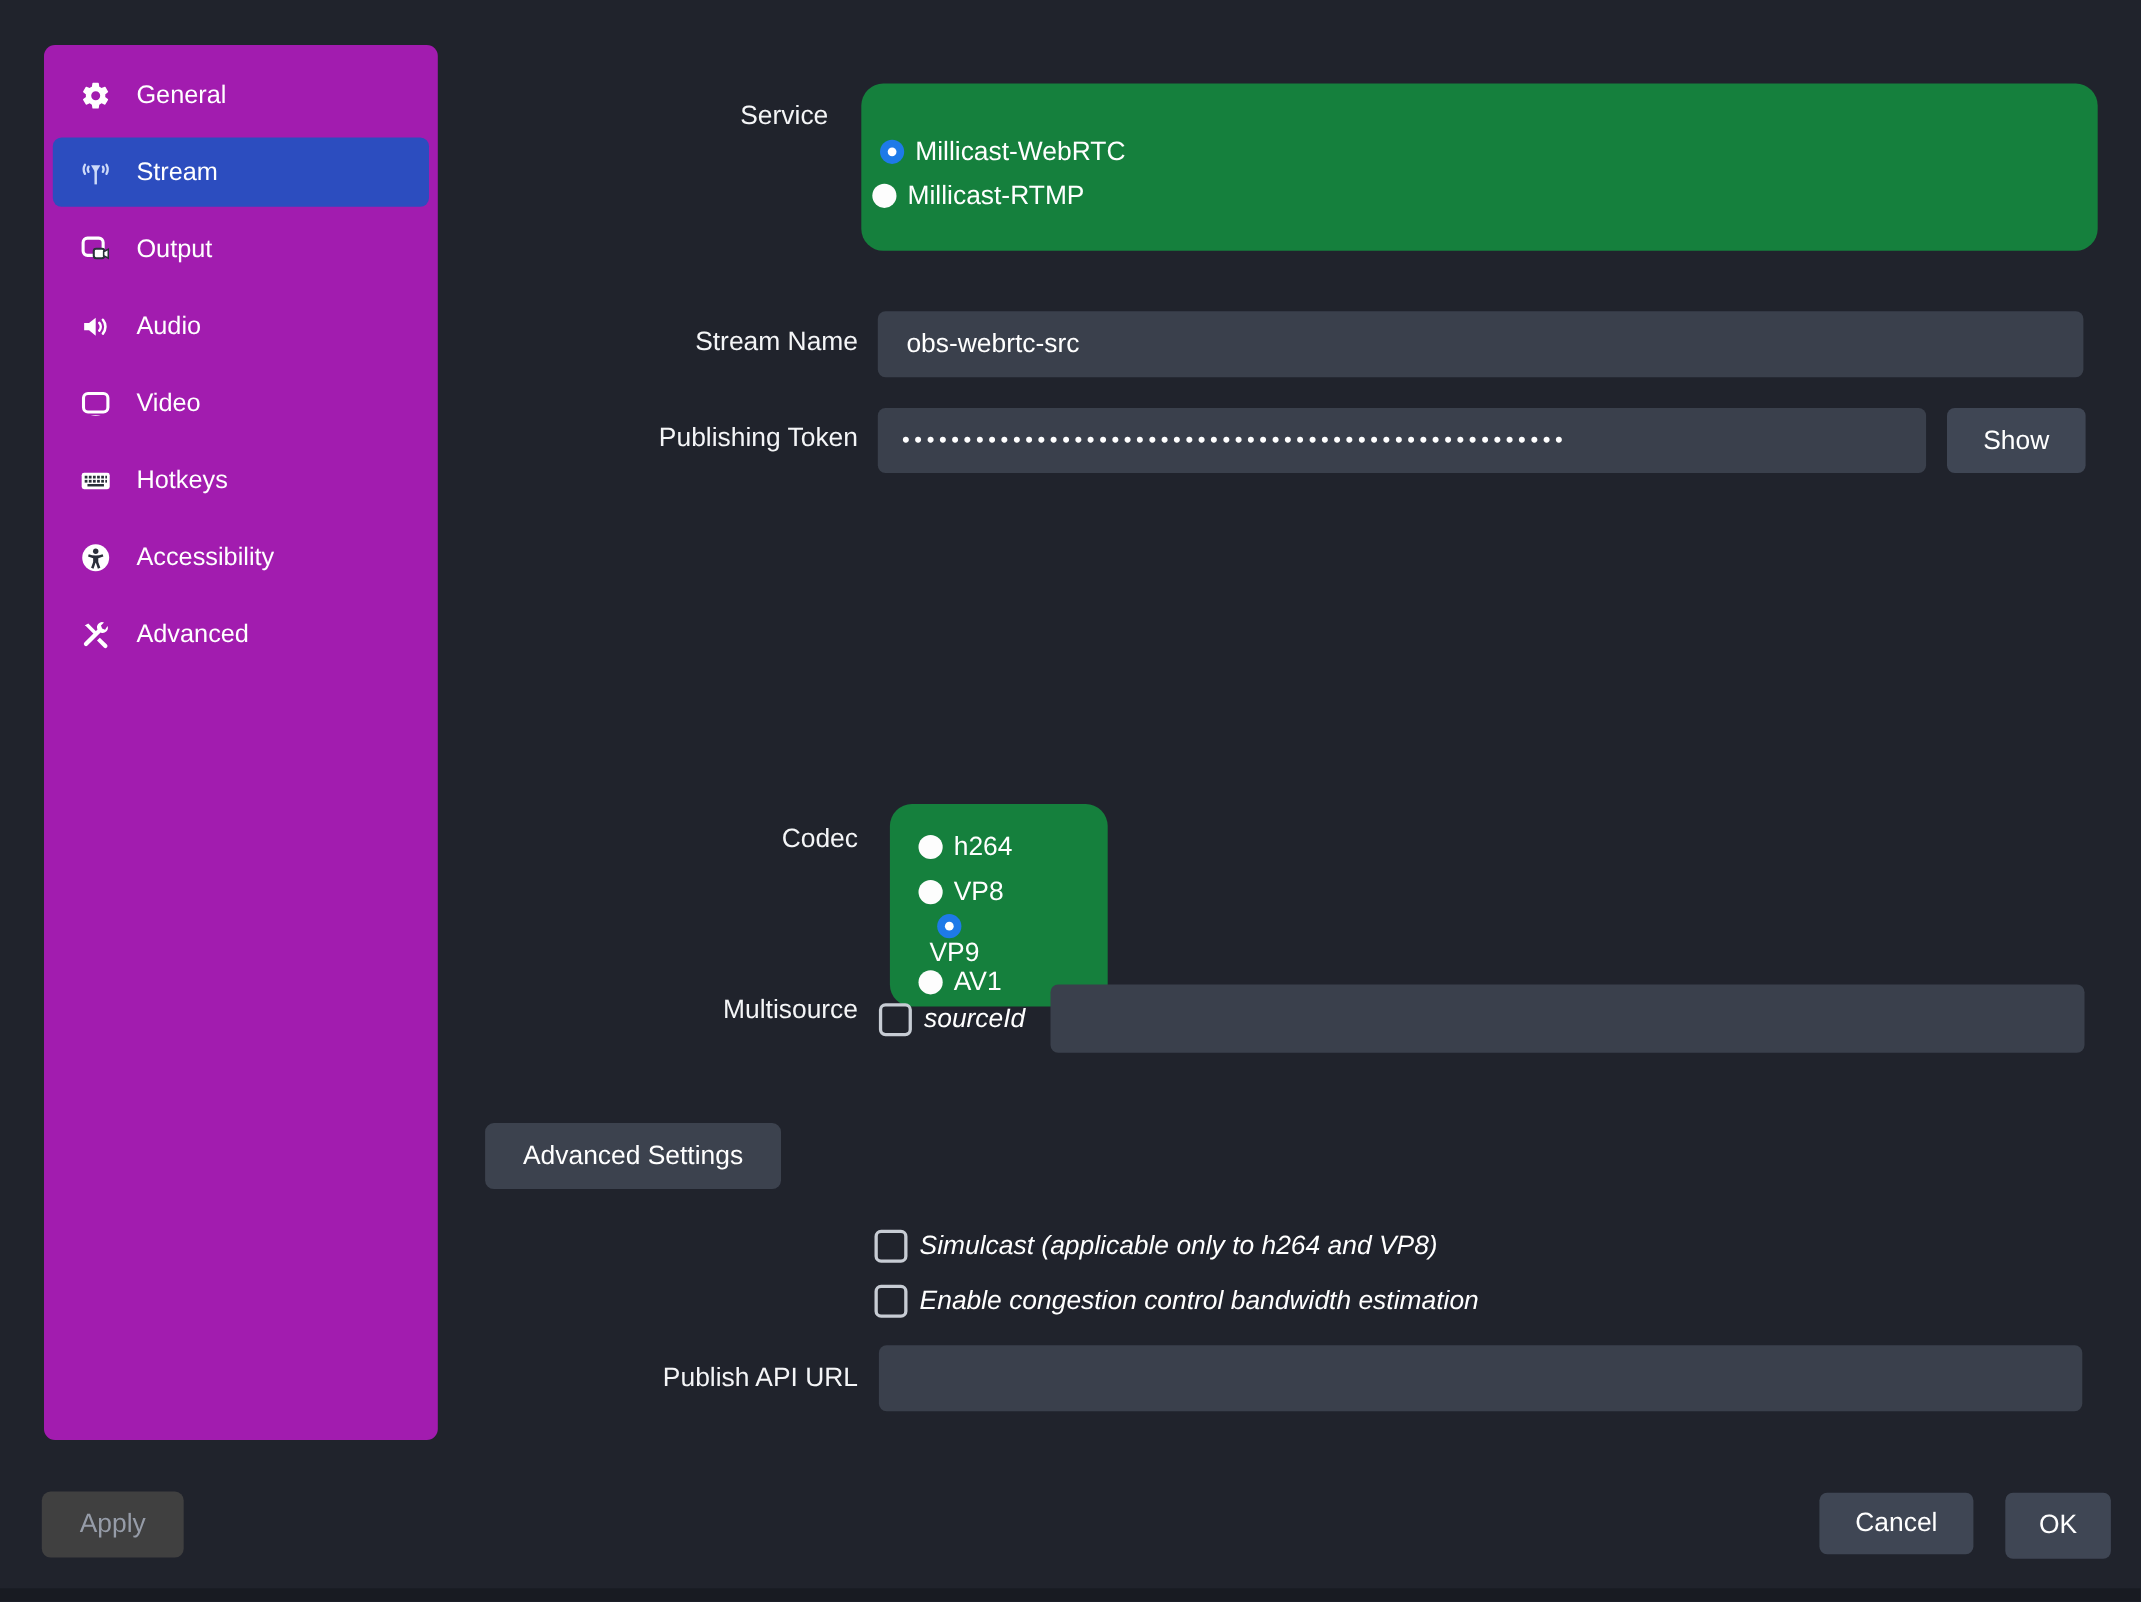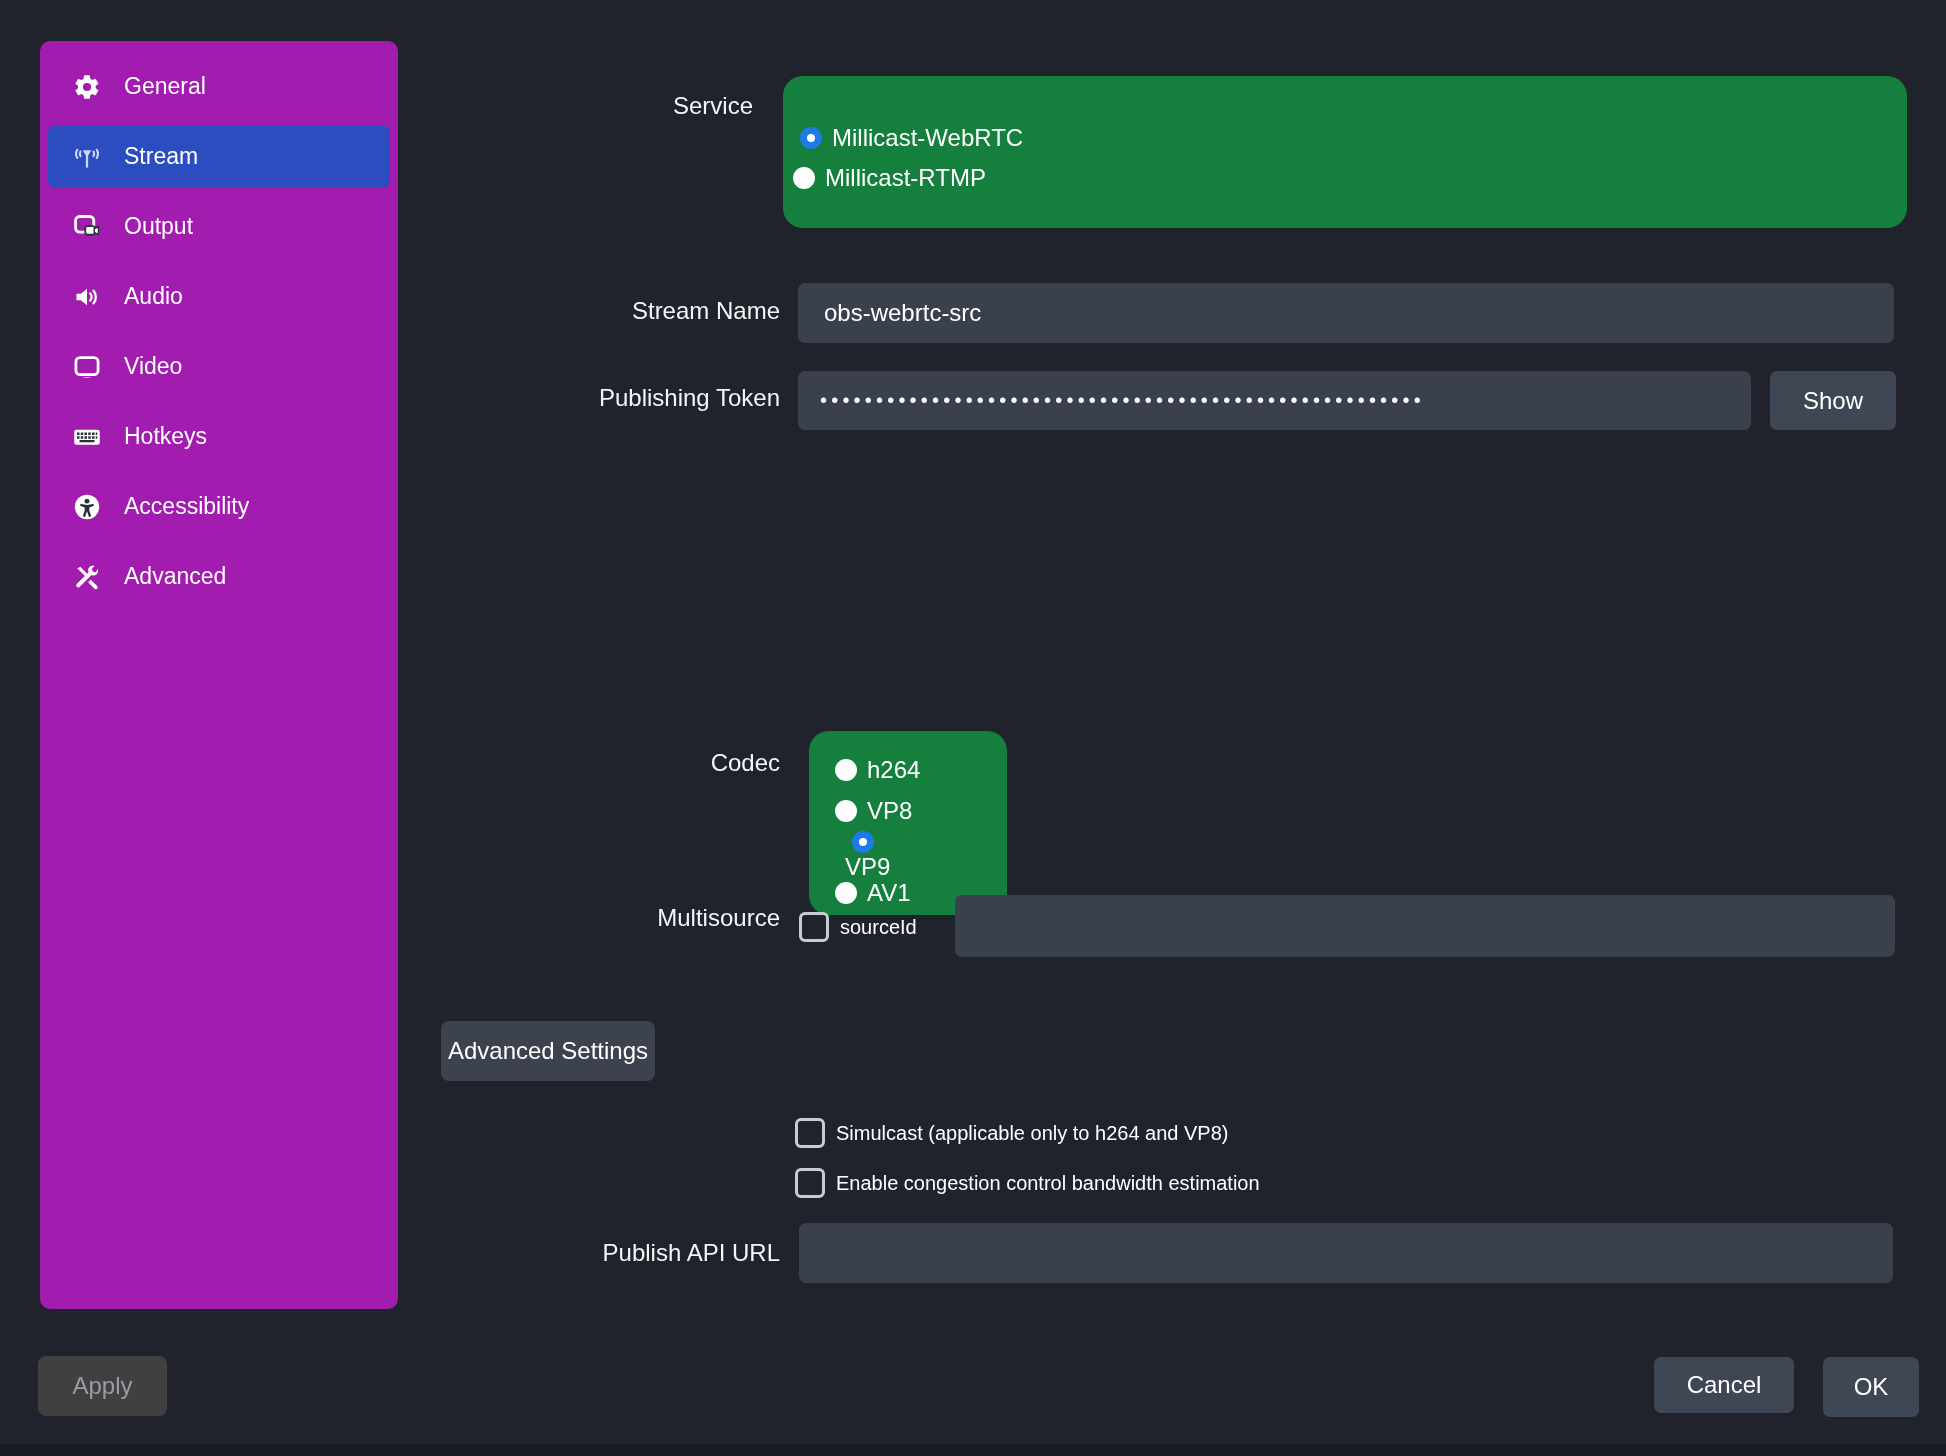--- a/index.html
+++ b/index.html
@@ -55,21 +55,21 @@
   }
   .radio-row.checked .radio-dot { background:#1e7ae8; }
   .radio-row.checked .radio-dot::after {
     content:""; position:absolute; left:7px; top:7px; width:8px; height:8px;
     border-radius:50%; background:#ffffff;
   }
   .radio-row .rlbl { margin-left:10px; font-size:24px; color:#ffffff; }
 
   
   .check { position:absolute; width:30px; height:30px; border:3px solid #c7ccd4; border-radius:6px; background:transparent; }
-  .check-label { position:absolute; font-size:20px; color:#ffffff; line-height:30px; }
+  .check-label { position:absolute; font-size:24px; color:#ffffff; line-height:30px;font-style:italic; }
 
   .bottom-strip { position:absolute; left:0; bottom:0; width:100%; height:12px; background:#181b22; }
   svg { display:block; }
 </style>
 </head>
 <body>
 
 <div class="stage">
 
   <nav class="sidebar">
@@ -221,21 +221,21 @@
       <span class="radio-dot"></span>
       <span class="rlbl">AV1</span>
     </div>
   </div>
 
   <div class="row-label" style="top:904px;">Multisource</div>
   <span class="check" style="left:799px; top:912px;"></span>
   <span class="check-label" style="left:840px; top:912px;">sourceId</span>
   <input class="field" style="left: 955px; top: 895px; width: 940px; height: 62px;" value="">
 
-  <button class="btn adv" style="left:441px; top:1021px; width:214px; height:60px;">Advanced Settings</button>
+  <button class="btn adv" style="left:441px; top:1021px; width:269px; height:60px;">Advanced Settings</button>
 
   <span class="check" style="left:795px; top:1118px;"></span>
   <span class="check-label" style="left:836px; top:1118px;">Simulcast (applicable only to h264 and VP8)</span>
 
   <span class="check" style="left:795px; top:1168px;"></span>
   <span class="check-label" style="left:836px; top:1168px;">Enable congestion control bandwidth estimation</span>
 
   <div class="row-label" style="top:1239px;">Publish API URL</div>
   <input class="field" style="left: 799px; top: 1223px; width: 1094px; height: 60px;" value="">
 

